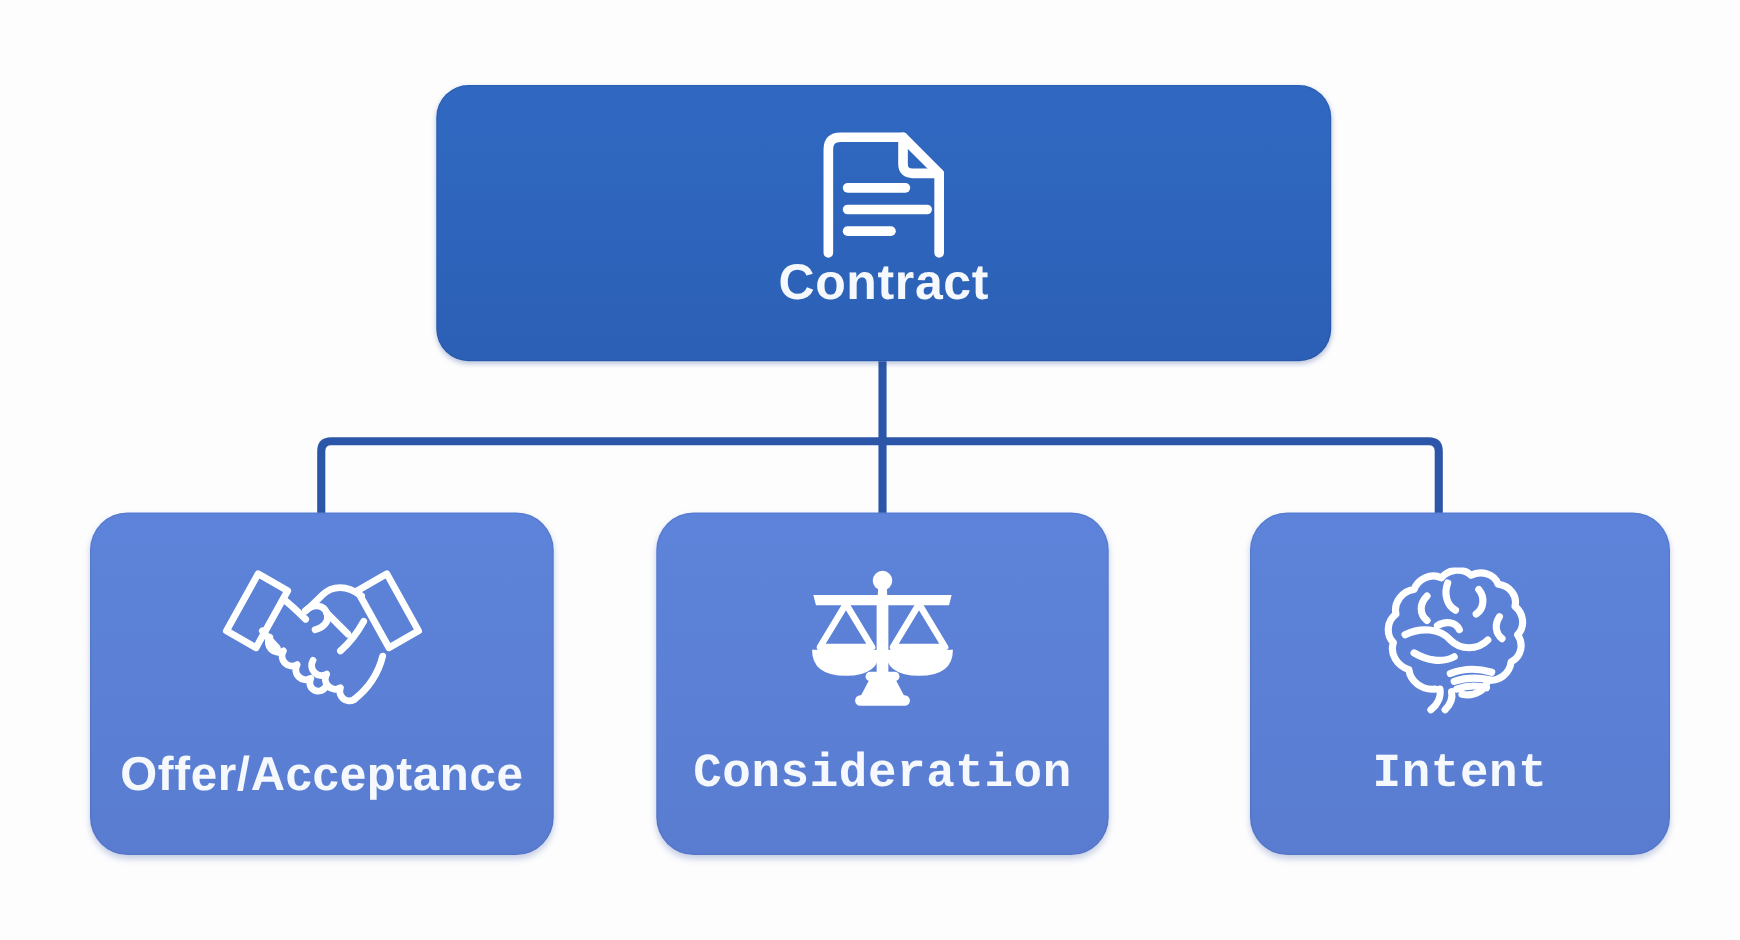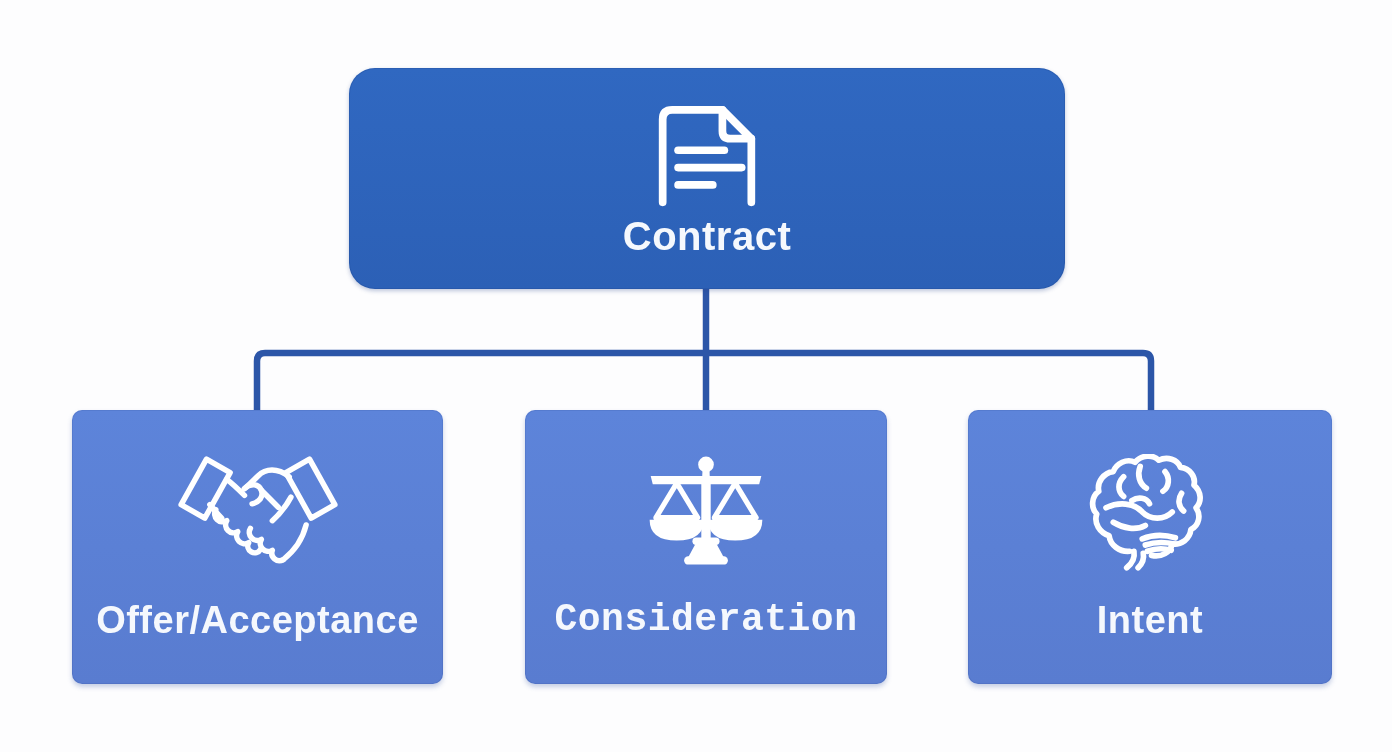--- a/index.html
+++ b/index.html
@@ -17,32 +17,32 @@
     position:absolute;left:0;right:0;text-align:center;
     font-weight:700;color:#f5f8fd;letter-spacing:.5px;
   }
   .root-node{
     left:349px;top:68px;width:716px;height:221px;
     background:linear-gradient(180deg,#3068c1,#2c60b6);
     border-radius:26px;
     box-shadow:0 2px 4px rgba(40,70,140,.30), inset 0 0 0 1px rgba(20,55,120,.18);
   }
   .root-node .icon{top:36px;}
-  .root-node .label{top:147px;font-size:40px;line-height:42px;}
+  .root-node .label{top:137px;font-size:40px;line-height:42px;}
   .child-node{
     top:410px;height:274px;
     background:linear-gradient(180deg,#5d84da,#597cd0);
-    border-radius:10px;
+    border-radius:30px;
     box-shadow:0 3px 5px rgba(55,85,160,.28), inset 0 0 0 1px rgba(30,60,130,.12);
   }
   .child-node .icon{top:44px;}
   .child-node .label{top:190px;font-size:38px;line-height:40px;}
   #node-offer{left:72px;width:371px;}
   #node-consideration{left:525px;width:362px;font-family:Liberation Mono, monospace;}
-  #node-intent{left:968px;width:364px;}
+  #node-intent{left:1000px;width:336px;font-family:Liberation Mono, monospace;}
 </style>
 </head>
 <body>
 
 <div class="canvas">
 
   <svg class="connectors" width="1392" height="752" viewBox="0 0 1392 752" aria-hidden="true">
     <path d="M706 289 L706 413" fill="none" stroke="#2c56a8" stroke-width="6.5"></path>
     <path d="M257 413 L257 361 Q257 353 265 353 L1143 353 Q1151 353 1151 361 L1151 413" fill="none" stroke="#2c56a8" stroke-width="6.5"></path>
   </svg>

